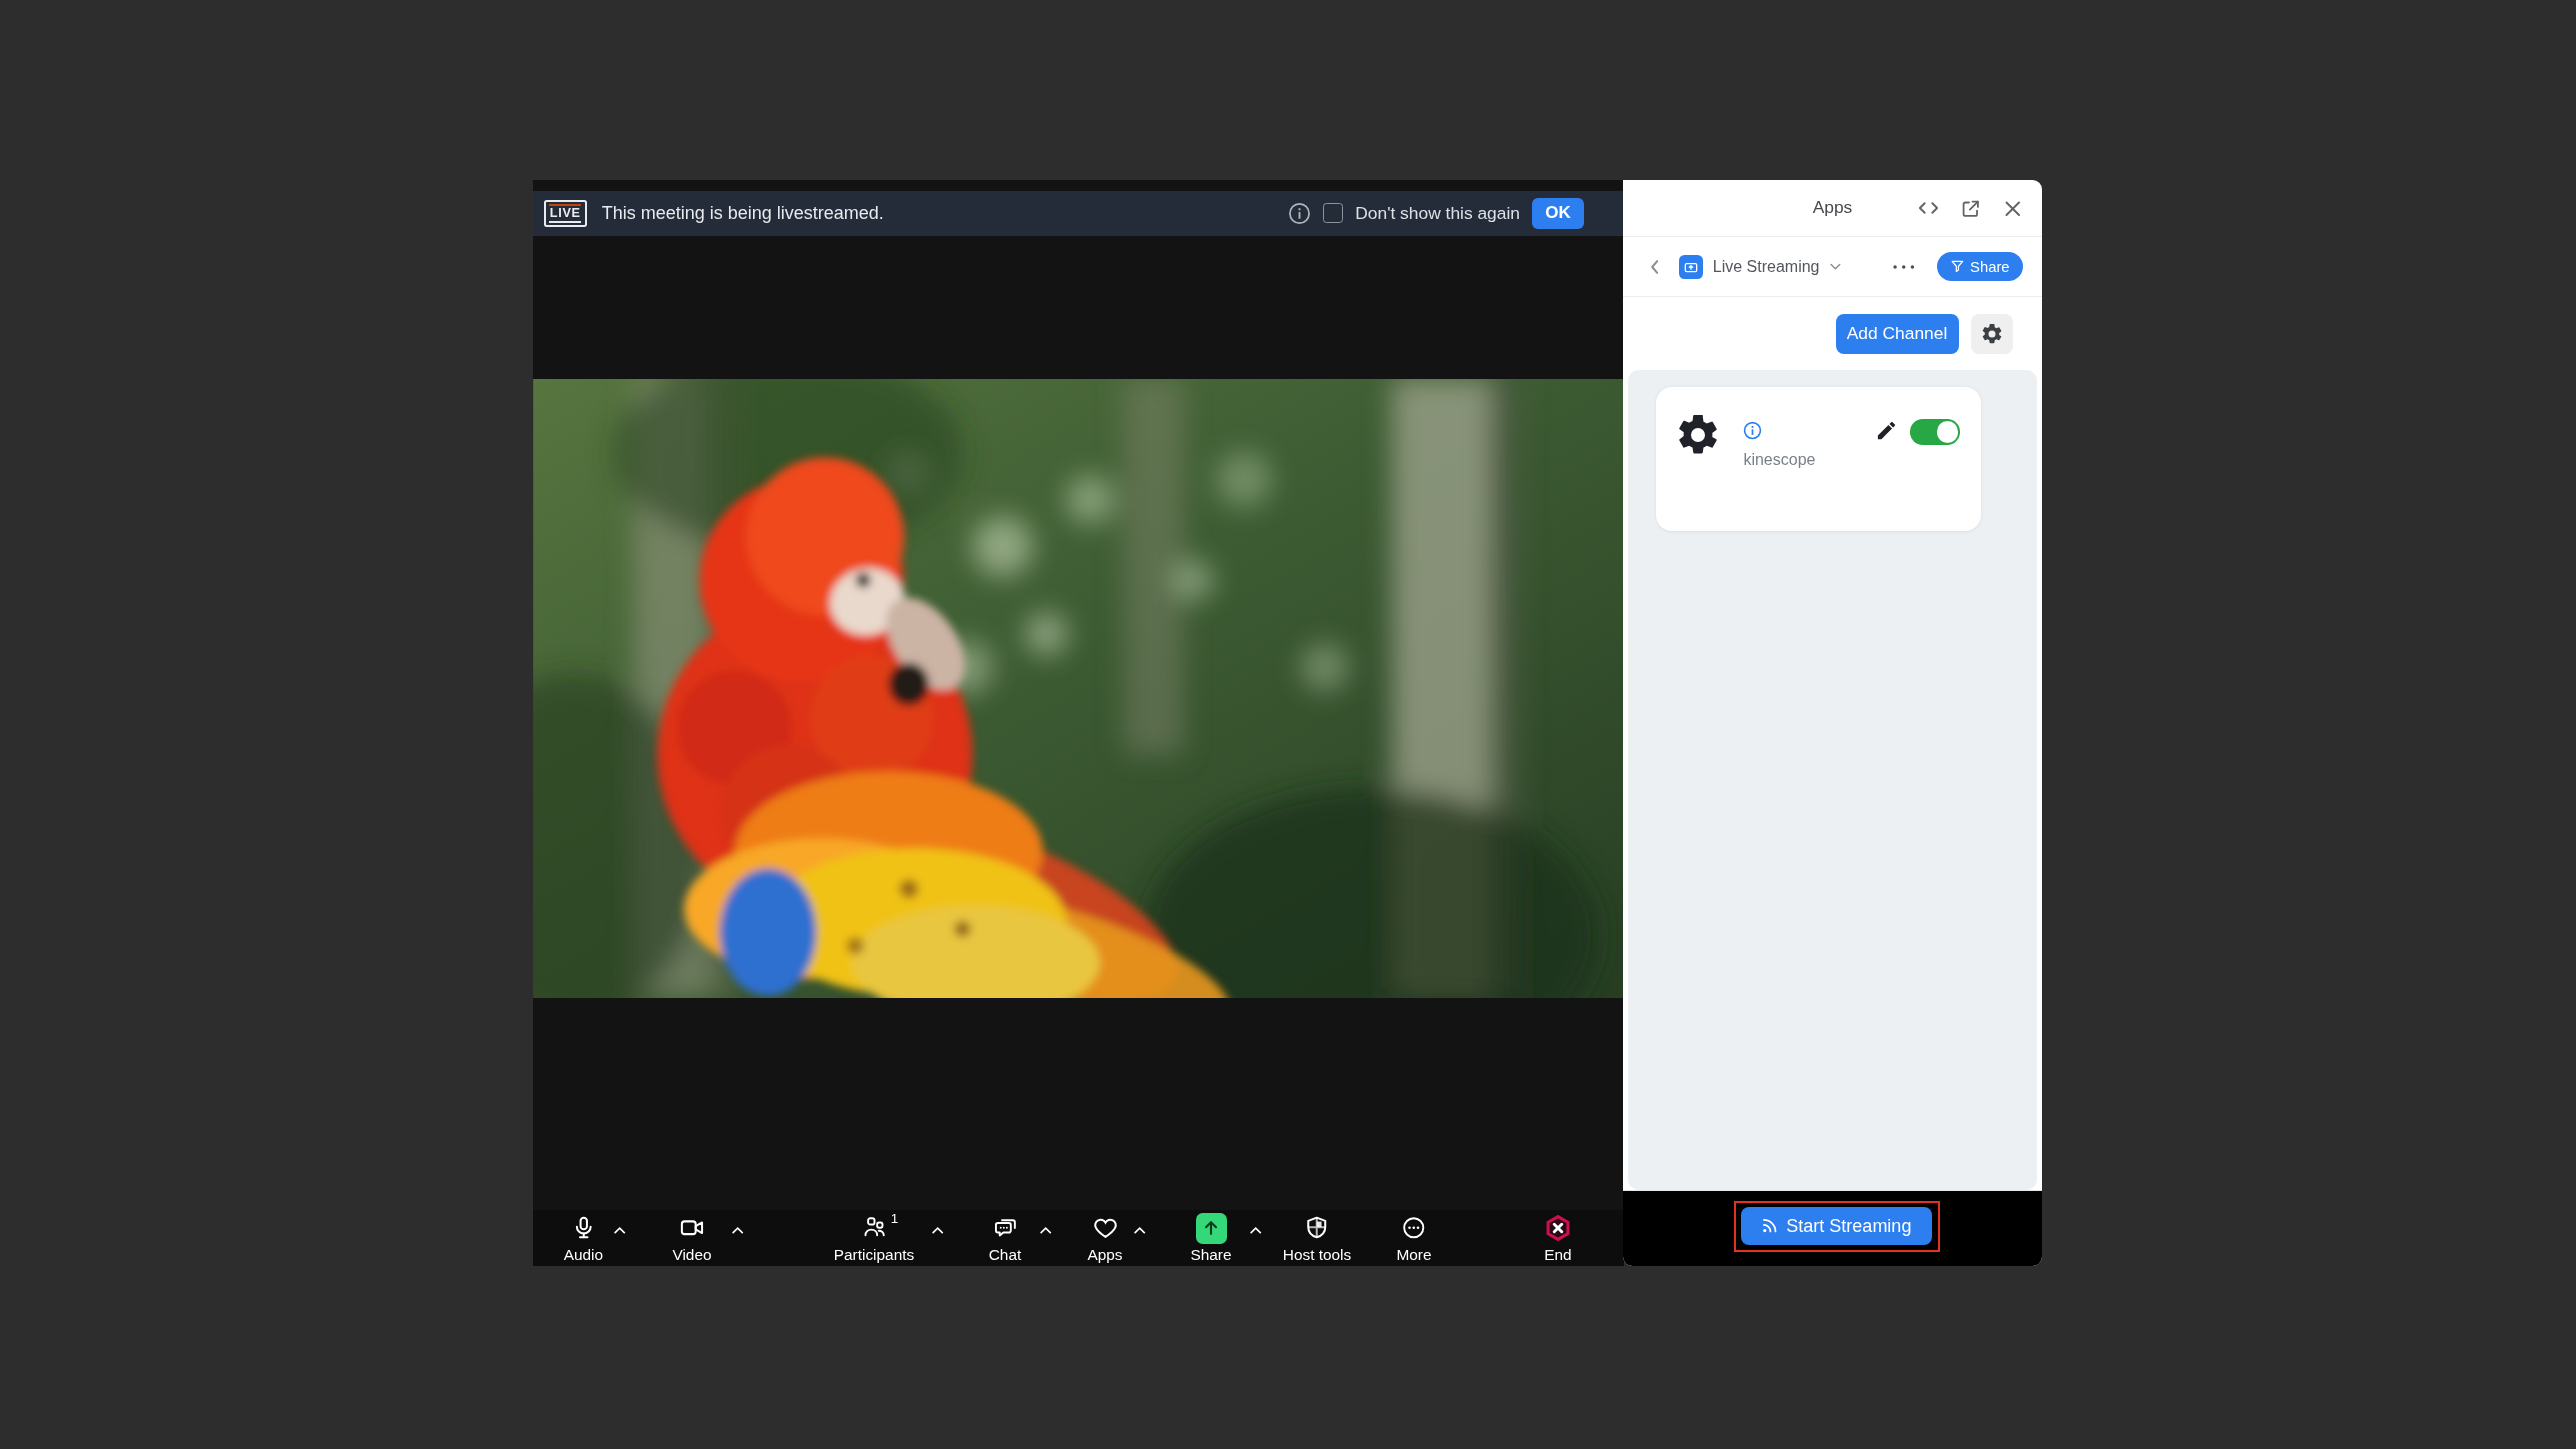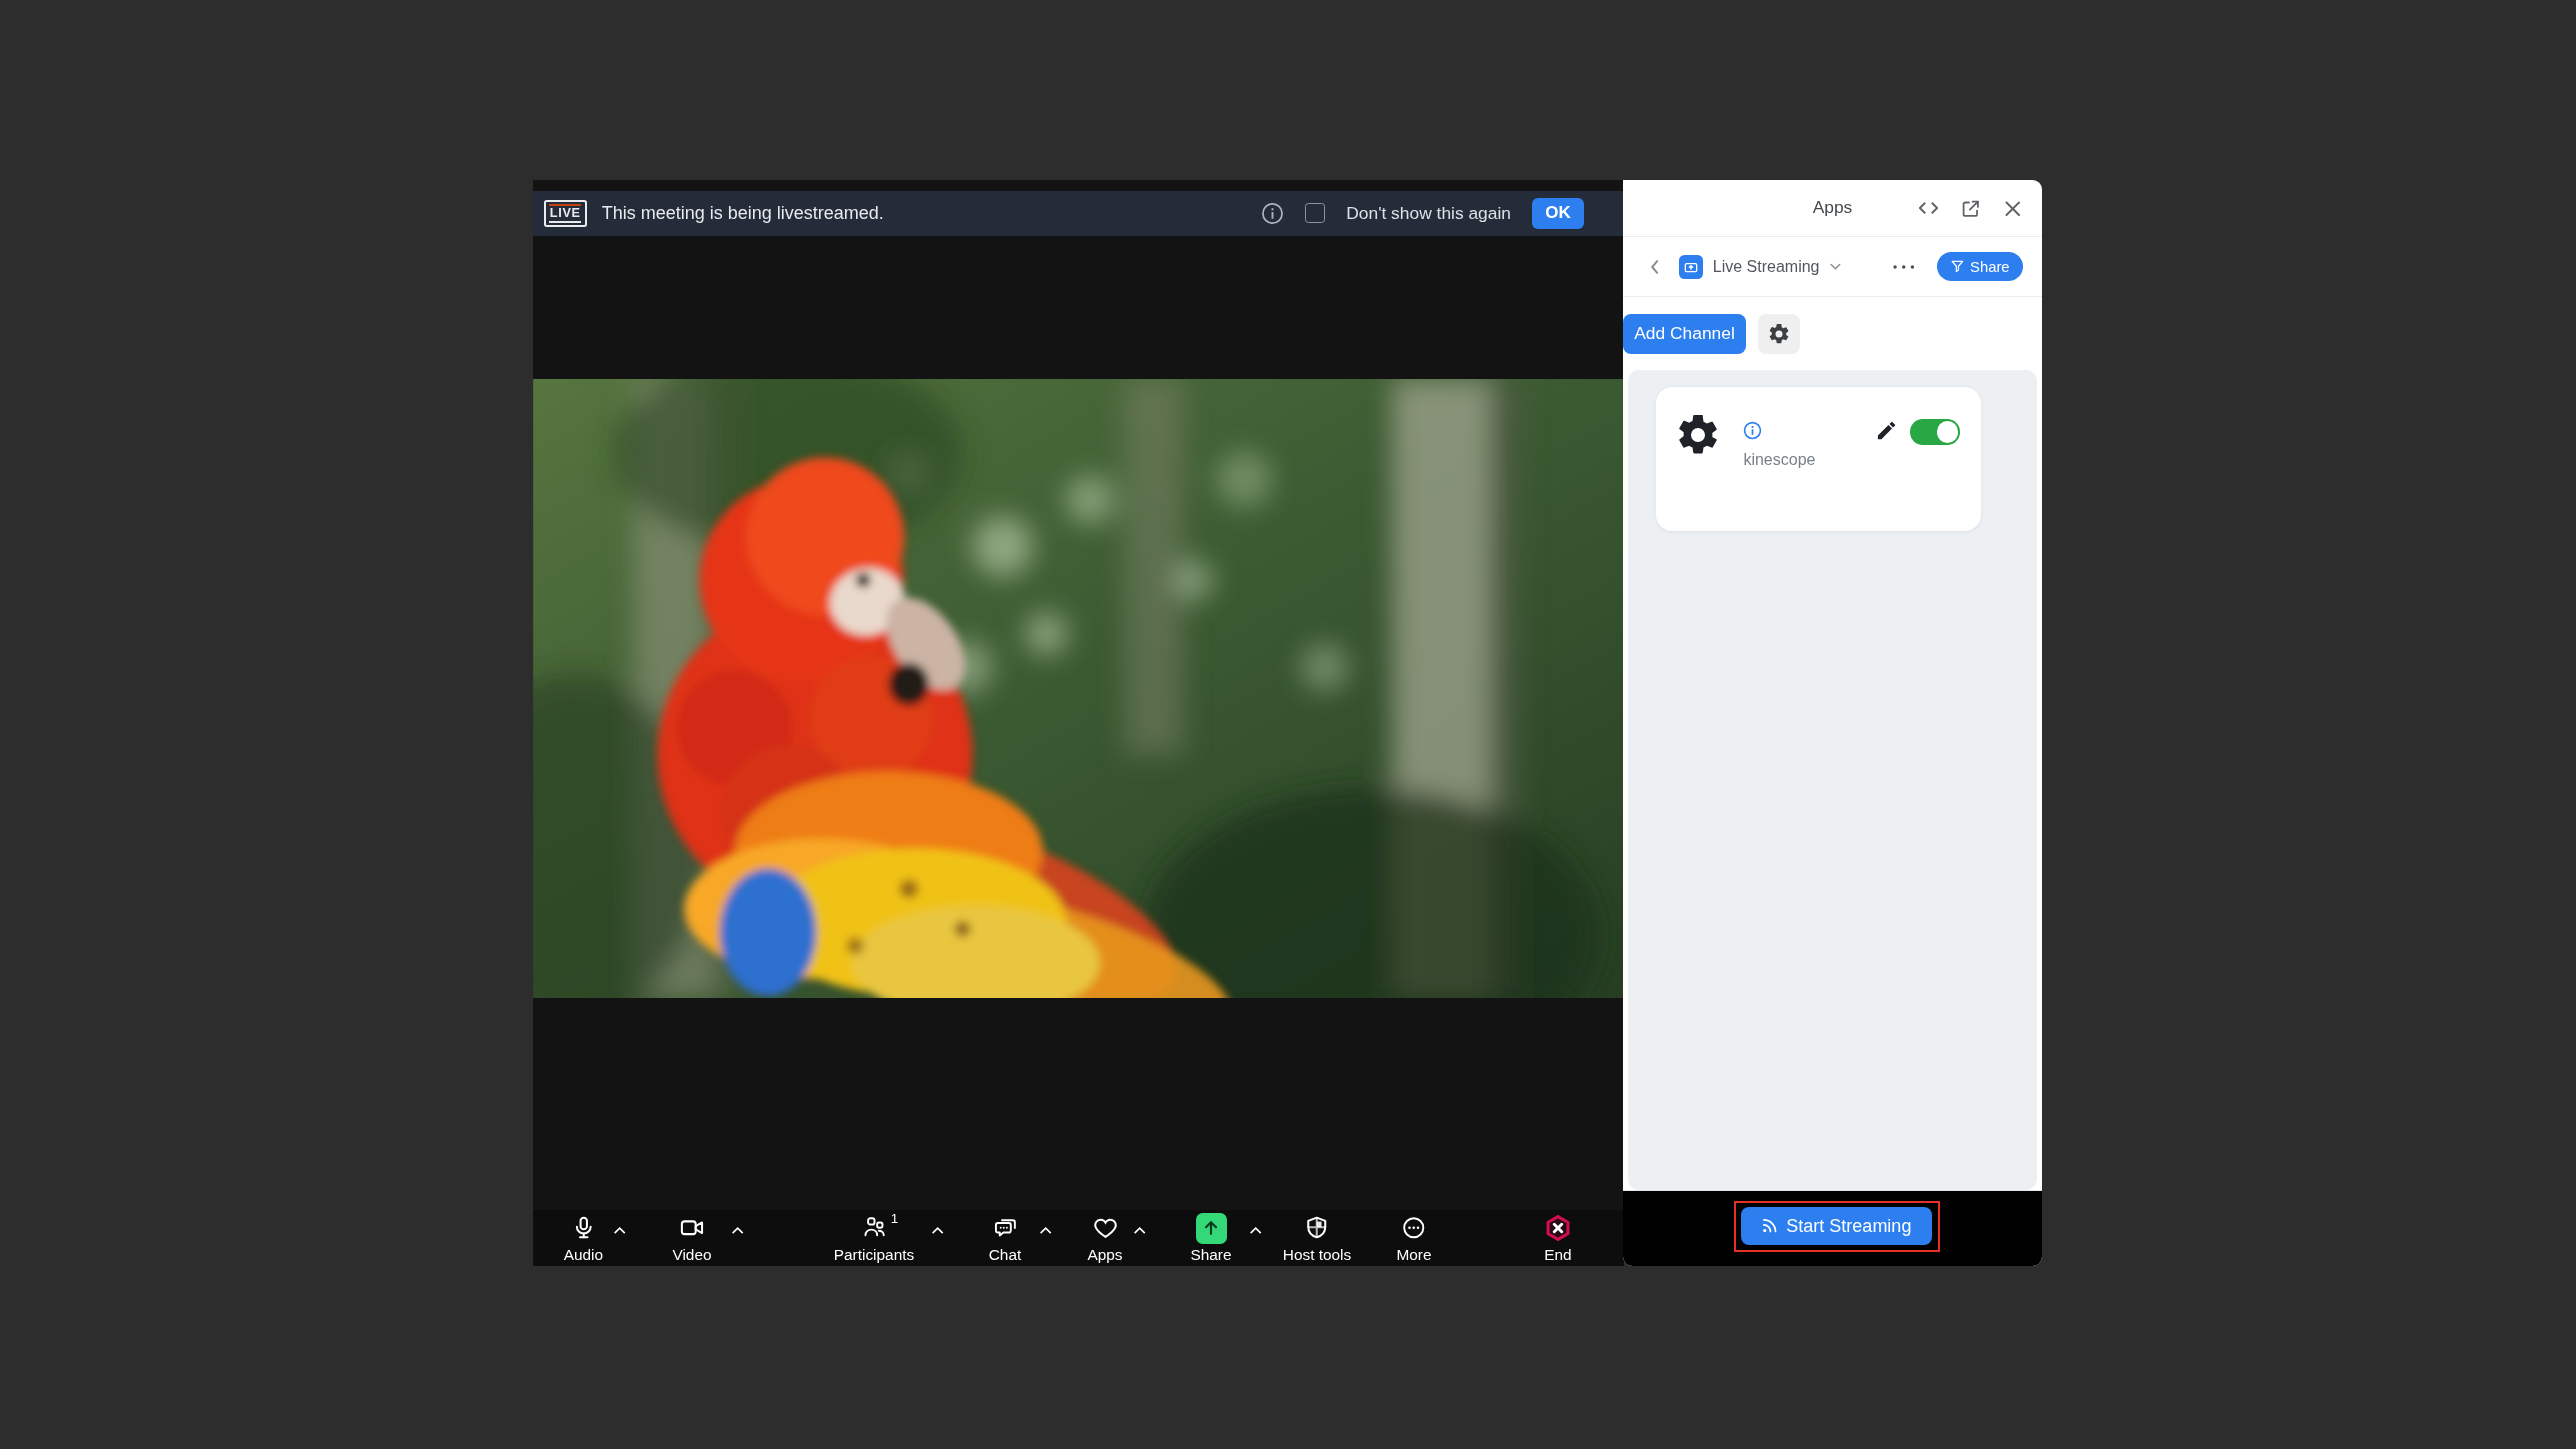--- a/index.html
+++ b/index.html
@@ -11,21 +11,21 @@
   .meeting-window { left:533px; top:180px; width:1091px; height:1086px; background:#131313; }
 
   
   .live-banner { left:0; top:10.7px; width:100%; height:45px; background:#242b39;
                  display:flex; align-items:center; padding:0 40px 0 10.7px; }
   .live-badge { border:2px solid #e9ebee; border-radius:2.7px; color:#e9ebee;
                 font-size:12.7px; font-weight:bold; letter-spacing:0.7px;
                 padding:2px 3.4px; line-height:1; }
   .live-badge span { display:block; border-top:2px solid #c2410c; border-bottom:2px solid #e9ebee; padding:1.3px 0.7px; }
   .banner-msg { color:#e8eaee; font-size:18px; margin-left:14.8px; }
-  .banner-right { margin-left:auto; display:flex; align-items:center; gap:21px; }
+  .banner-right { margin-left:auto; display:flex; align-items:center; gap:12px; }
   .banner-check { width:20px; height:20px; border:1.7px solid #8d949c; border-radius:3.4px; background:transparent; }
   .banner-dont { color:#dde1e6; font-size:17.4px; }
   .ok-btn { width:52px; height:31px; border:none; border-radius:6px; background:#2d7ff0;
             color:#fff; font-size:17px; font-weight:bold; font-family:Liberation Sans, sans-serif; }
 
   
   .video-area { left:0; top:199px; width:1091px; height:619px; overflow:hidden; background:#2c4527; }
 
   
   .toolbar { left:0; top:1030px; width:1091px; height:56px; background:#0d0d0d; }
@@ -51,21 +51,21 @@
              display:flex; align-items:center; padding:0 19px 0 23px; }
   .app-ic { width:24px; height:24px; border-radius:5.4px; background:#2d7ff0;
             display:flex; align-items:center; justify-content:center; margin:0 9.4px 0 16px; }
   .app-name { color:#53575c; font-size:16px; }
   .caret-dn { margin-left:8px; }
   .app-bar-right { margin-left:auto; display:flex; align-items:center; gap:20px; }
   .share-pill { height:29.5px; border:none; border-radius:14.8px; background:#2d7ff0; color:#fff;
                 font-size:14.8px; font-family:inherit; display:flex; align-items:center; gap:5.4px; padding:0 13.4px; }
 
   .actions-row { position:relative; height:73px; display:flex; align-items:center;
-                 justify-content:flex-start; gap:12px; padding-right:29.5px; }
+                 justify-content:flex-end; gap:12px; padding-right:29.5px; }
   .add-channel-btn { width:123px; height:40px; border:none; border-radius:8px; background:#2d7ff0;
                      color:#fff; font-size:17.4px; font-family:inherit; }
   .gear-btn { width:42px; height:40px; border:none; border-radius:8px; background:#efefef;
               display:flex; align-items:center; justify-content:center; }
 
   .panel-body { position:absolute; left:5.4px; top:190px; width:409px; height:820px;
                 background:#edf0f3; border-radius:10.7px; }
   .channel-card { position:absolute; left:28px; top:17.4px; width:325px; height:144px;
                   background:#fff; border-radius:16px; box-shadow:0 0.7px 3.4px rgba(0,0,0,.07); }
   .card-gear { position:absolute; left:18px; top:23.5px; }

